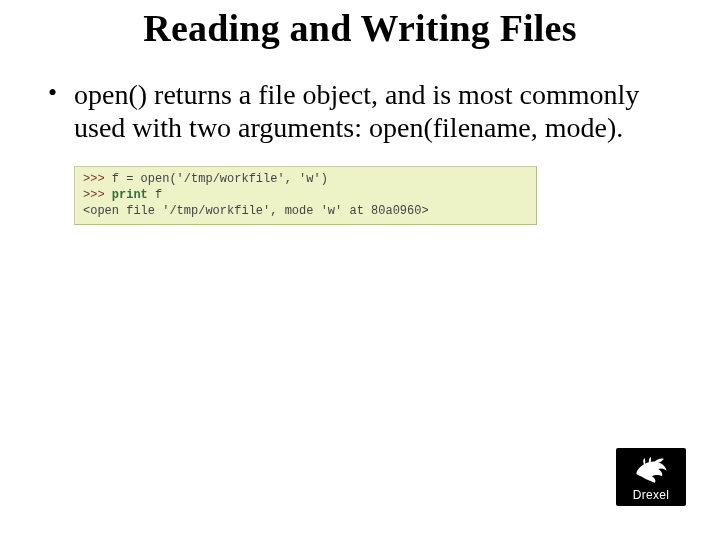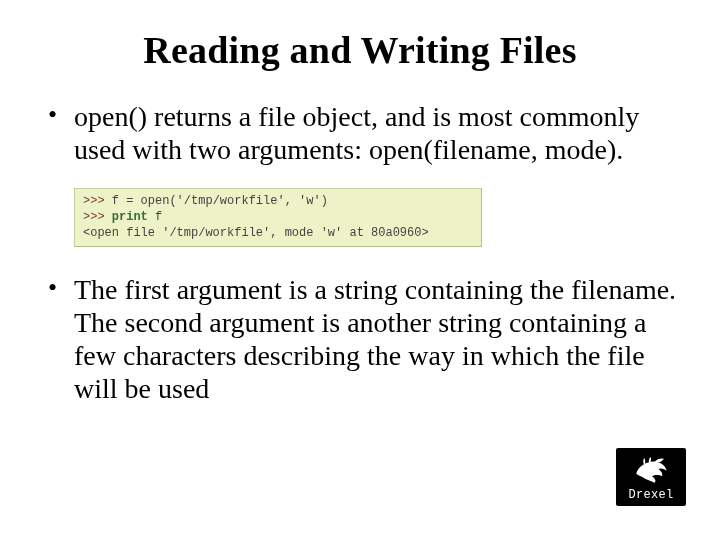--- a/index.html
+++ b/index.html
@@ -1,24 +1,24 @@
 <!DOCTYPE html>
 <html><head>
 <meta charset="utf-8">
 <style>
   * { margin: 0; padding: 0; box-sizing: border-box; }
   html, body { width: 720px; height: 540px; background: #fff; font-family: "Times New Roman", Times, serif; color: #000; }
-  .slide { width: 720px; height: 540px; position: relative; padding: 28px 30px 0 30px; }
+  .slide { width: 720px; height: 540px; position: relative; padding: 6px 30px 0 30px; }
   .title { font-size: 38px; text-align: center; margin: 0 auto 28px auto; letter-spacing: 0.2px; }
   .bullets { list-style: none; padding-left: 44px; }
   .bullets > li { position: relative; font-size: 28px; line-height: 1.18; margin-bottom: 22px; padding-right: 10px; }
   .bullets > li::before { content: "•"; position: absolute; left: -26px; top: 0; font-size: 26px; }
   .code-block {
     margin: 4px 0 26px 44px;
-    width: 408px;
+    width: 463px;
     background: #edf2c7;
     border: 1px solid #c8cf9e;
     border-right-color: #b7bd8a;
     border-bottom-color: #b7bd8a;
     padding: 4px 8px 4px 8px;
     font-family: "Courier New", Courier, monospace;
     font-size: 12px;
     line-height: 1.35;
     color: #444;
     white-space: pre;
@@ -33,39 +33,36 @@
     height: 58px;
     background: #000;
     border-radius: 2px;
     display: flex;
     flex-direction: column;
     align-items: center;
     justify-content: flex-end;
     padding-bottom: 4px;
   }
   .logo svg { width: 46px; height: 34px; display: block; }
-  .logo-text { color: #fff; font-family: Liberation Mono, monospace; font-size: 12px; margin-top: 2px; letter-spacing: 0.3px; }
+  .logo-text { color: #fff; font-family: Liberation Sans, sans-serif; font-size: 12px; margin-top: 2px; letter-spacing: 0.3px; }
 </style>
 </head>
 <body>
 
 <div class="slide">
   <h1 class="title">Reading and Writing Files</h1>
 
   <ul class="bullets">
     <li>open() returns a file object, and is most commonly used with two arguments: open(filename, mode).</li>
   </ul>
 
   <div class="code-block"><span class="prompt">&gt;&gt;&gt;</span><span> f = open('/tmp/workfile', 'w')</span>
 <span class="prompt">&gt;&gt;&gt;</span> <span class="kw">print</span><span> f</span>
 <span>&lt;open file '/tmp/workfile', mode 'w' at 80a0960&gt;</span></div>
 
-  <ul class="bullets">
-    <li>The first argument is a string containing the filename. The second argument is another string containing a few characters describing the way in which the file will be used</li>
-  </ul>
 
   <div class="logo">
     <svg viewBox="0 0 100 72">
       <g fill="#fff">
         <path d="M18 46 C 22 30, 42 18, 60 20 C 74 22, 82 30, 84 40 C 80 36, 72 33, 66 36 C 72 40, 76 46, 74 52 C 68 48, 58 48, 52 52 C 58 56, 62 62, 58 66 C 50 62, 40 60, 32 54 C 24 50, 18 48, 18 46 Z"></path>
         <path d="M58 20 C 64 14, 72 12, 78 14 C 74 18, 70 22, 66 22 C 62 22, 58 20, 58 20 Z"></path>
         <path d="M46 24 C 44 18, 46 12, 50 10 C 50 16, 50 20, 48 24 Z"></path>
         <path d="M36 28 C 32 22, 32 16, 36 12 C 38 18, 38 24, 36 28 Z"></path>
       </g>
     </svg>

